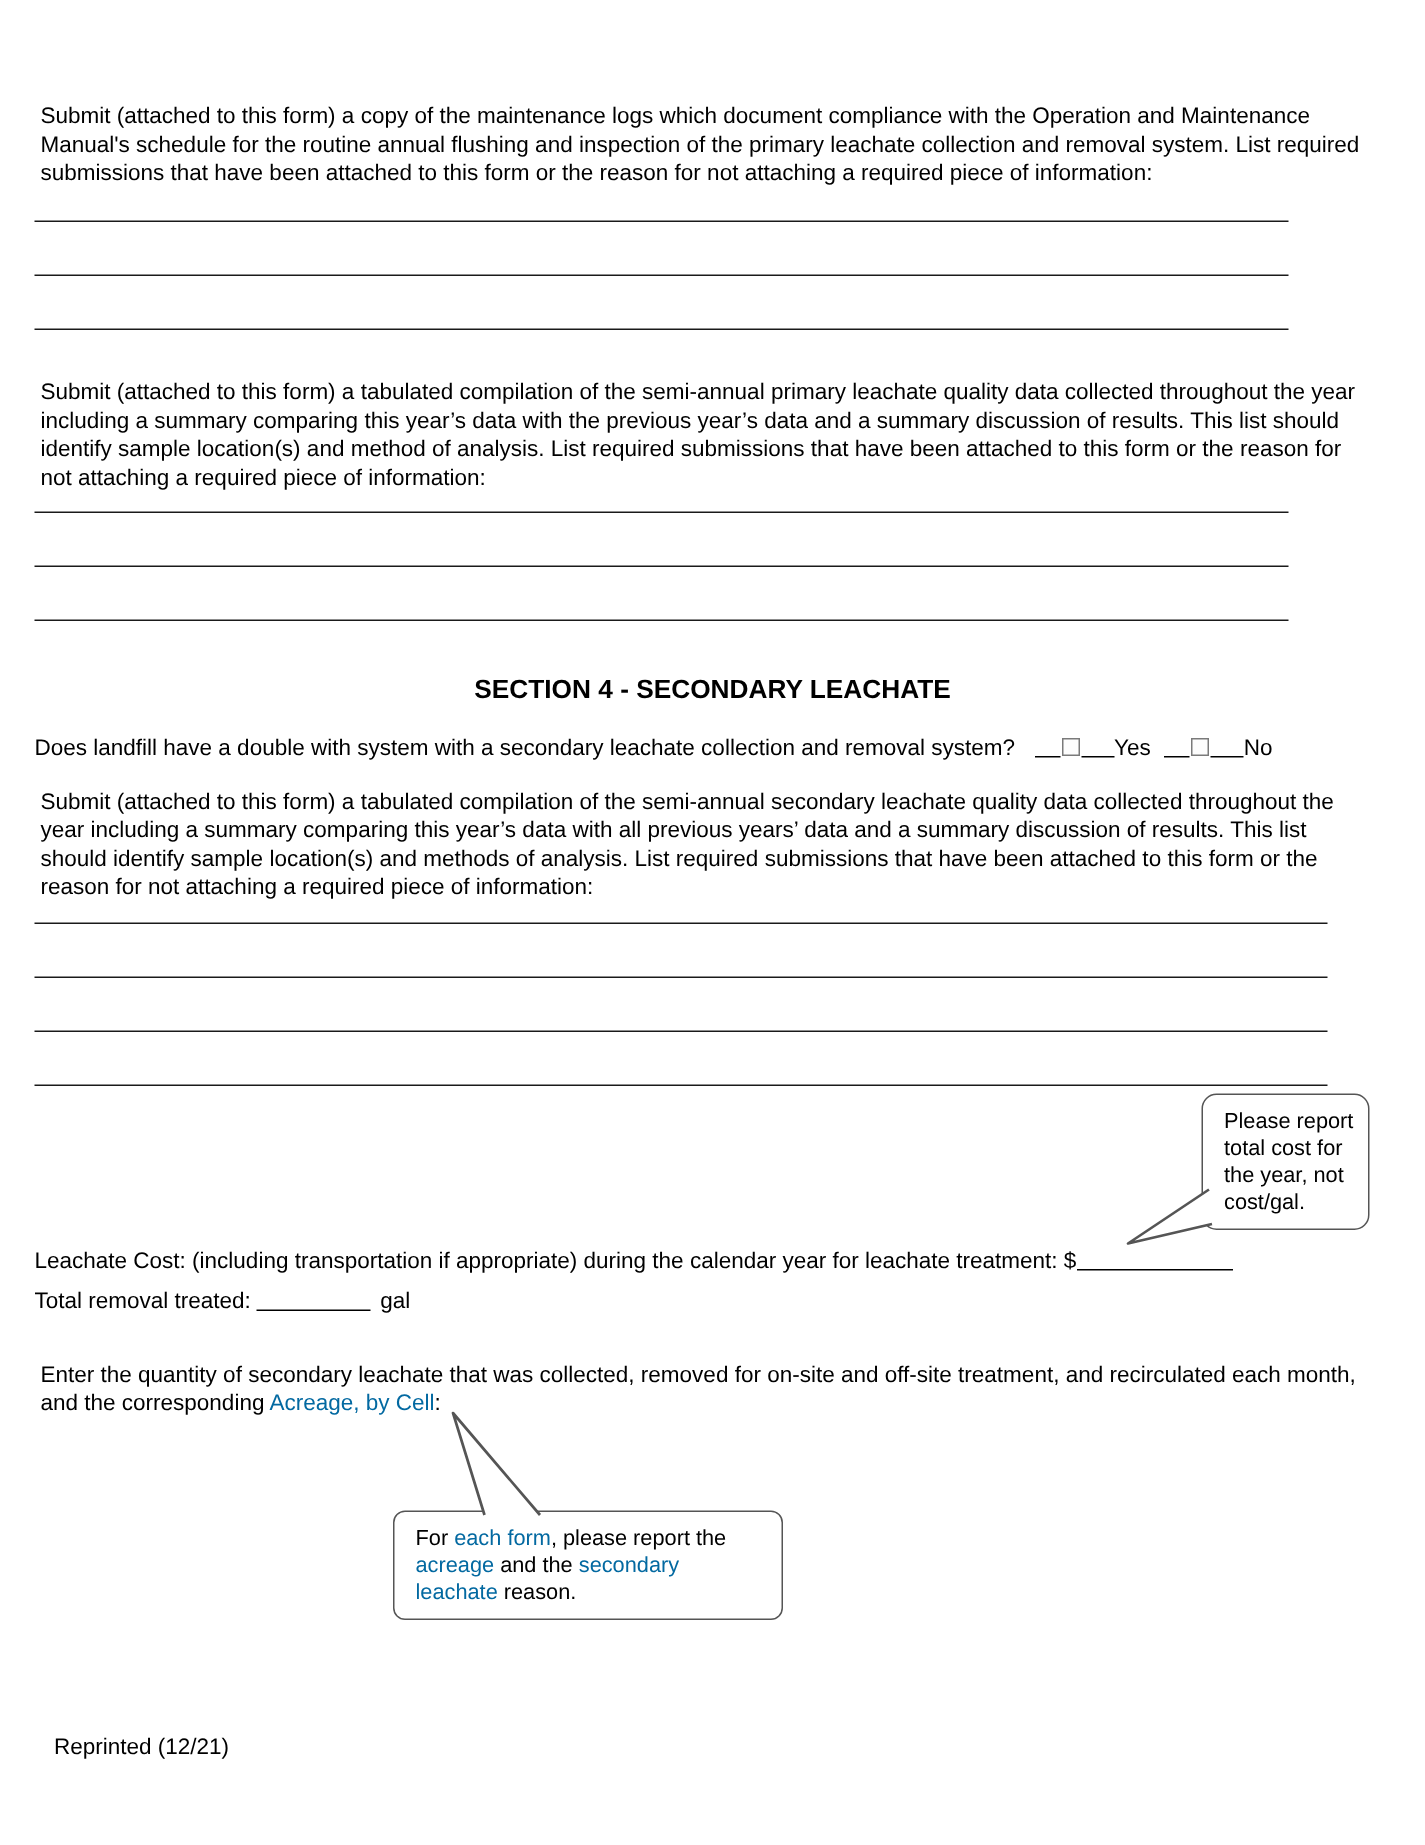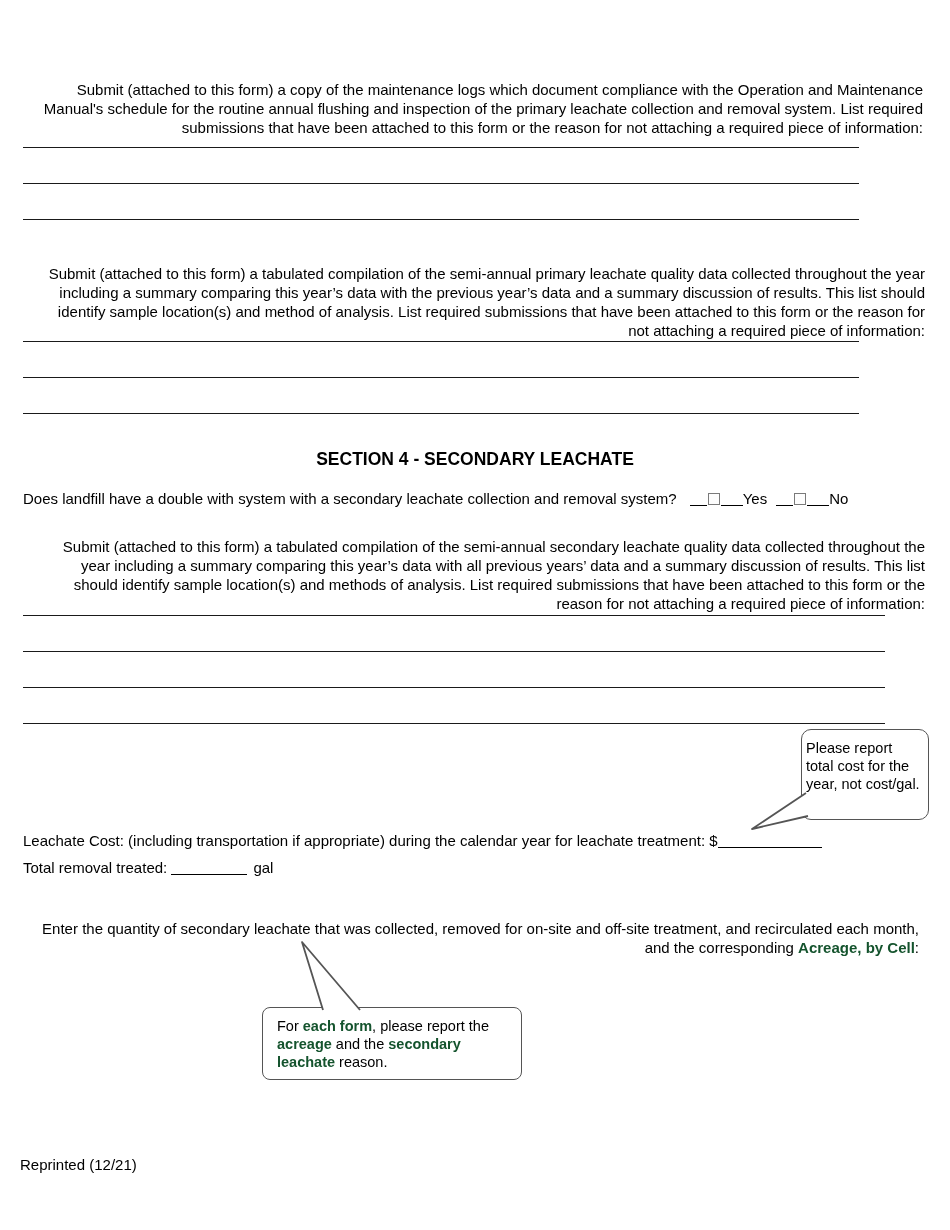--- a/index.html
+++ b/index.html
@@ -8,23 +8,23 @@
     width: 950px;
     height: 1230px;
     background: #ffffff;
     font-family: "Liberation Sans", sans-serif;
     font-size: 15px;
     color: #000000;
     overflow: hidden;
   }
   .abs { position: absolute; }
   p.body-text {
-    margin: 16px;
+    margin: 4px;
     line-height: 19px;
-    text-align: right;
+    text-align: left;
   }
   
   .line-group { position: absolute; left: 23px; }
   .wline { border-bottom: 1.2px solid #1a1a1a; height: 35px; }
   .w836 .wline { width: 836px; }
   .w862 .wline { width: 862px; }
   .lg1 { top: 112px; }
   .lg2 { top: 306px; }
   .lg3 { top: 580px; }
 
@@ -58,48 +58,48 @@
   .p1 { left: 23px; top: 64px;  width: 884px; }
   .p2 { left: 23px; top: 248px; width: 886px; }
   .p3 { left: 23px; top: 521px; width: 886px; }
   .p4 { left: 23px; top: 903px; width: 880px; }
 
   .cost-line { left: 23px; top: 831px; width: 900px; line-height: 19px; }
   .qty-line  { left: 23px; top: 858px; width: 900px; line-height: 19px; }
   .u-amount { display: inline-block; width: 104px; border-bottom: 1.2px solid #000; height: 13px; vertical-align: -2px; }
   .u-qty    { display: inline-block; width: 76px;  border-bottom: 1.2px solid #000; height: 13px; vertical-align: -2px; margin-right: 6px; }
 
-  .blue-bold { color: #14532d; font-weight: bold; }
+  .blue-bold { color: #0369a1; font-weight: normal; }
 
   .callout {
     position: absolute;
     background: #ffffff;
     border: 1.8px solid #555555;
     box-sizing: border-box;
     line-height: 18px;
     font-size: 14.5px;
     z-index: 2;
   }
   .callout-cost {
     left: 801px; top: 729px;
-    width: 128px; min-height: 91px;
+    width: 112px; min-height: 91px;
     border-radius: 10px;
-    padding: 9px 6px 8px 4px;
+    padding: 9px 6px 8px 14px;
   }
   .callout-cell {
     left: 262px; top: 1007px;
     width: 260px; min-height: 71px;
     border-radius: 8px;
     padding: 9px 14px 8px 14px;
   }
   .tail { position: absolute; z-index: 3; }
   .tail1 { left: 745px; top: 785px; }
   .tail2 { left: 290px; top: 936px; }
 
-  .footer { left: 20px; top: 1155px; line-height: 19px; }
+  .footer { left: 36px; top: 1155px; line-height: 19px; }
 </style>
 </head>
 <body>
 
 <div class="page">
 
   <p class="abs body-text p1">Submit (attached to this form) a copy of the maintenance logs which document compliance with the Operation and Maintenance Manual's schedule for the routine annual flushing and inspection of the primary leachate collection and removal system.  List required submissions that have been attached to this form or the reason for not attaching a required piece of information:</p>
 
   <div class="line-group lg1 w836">
     <div class="wline"></div>

